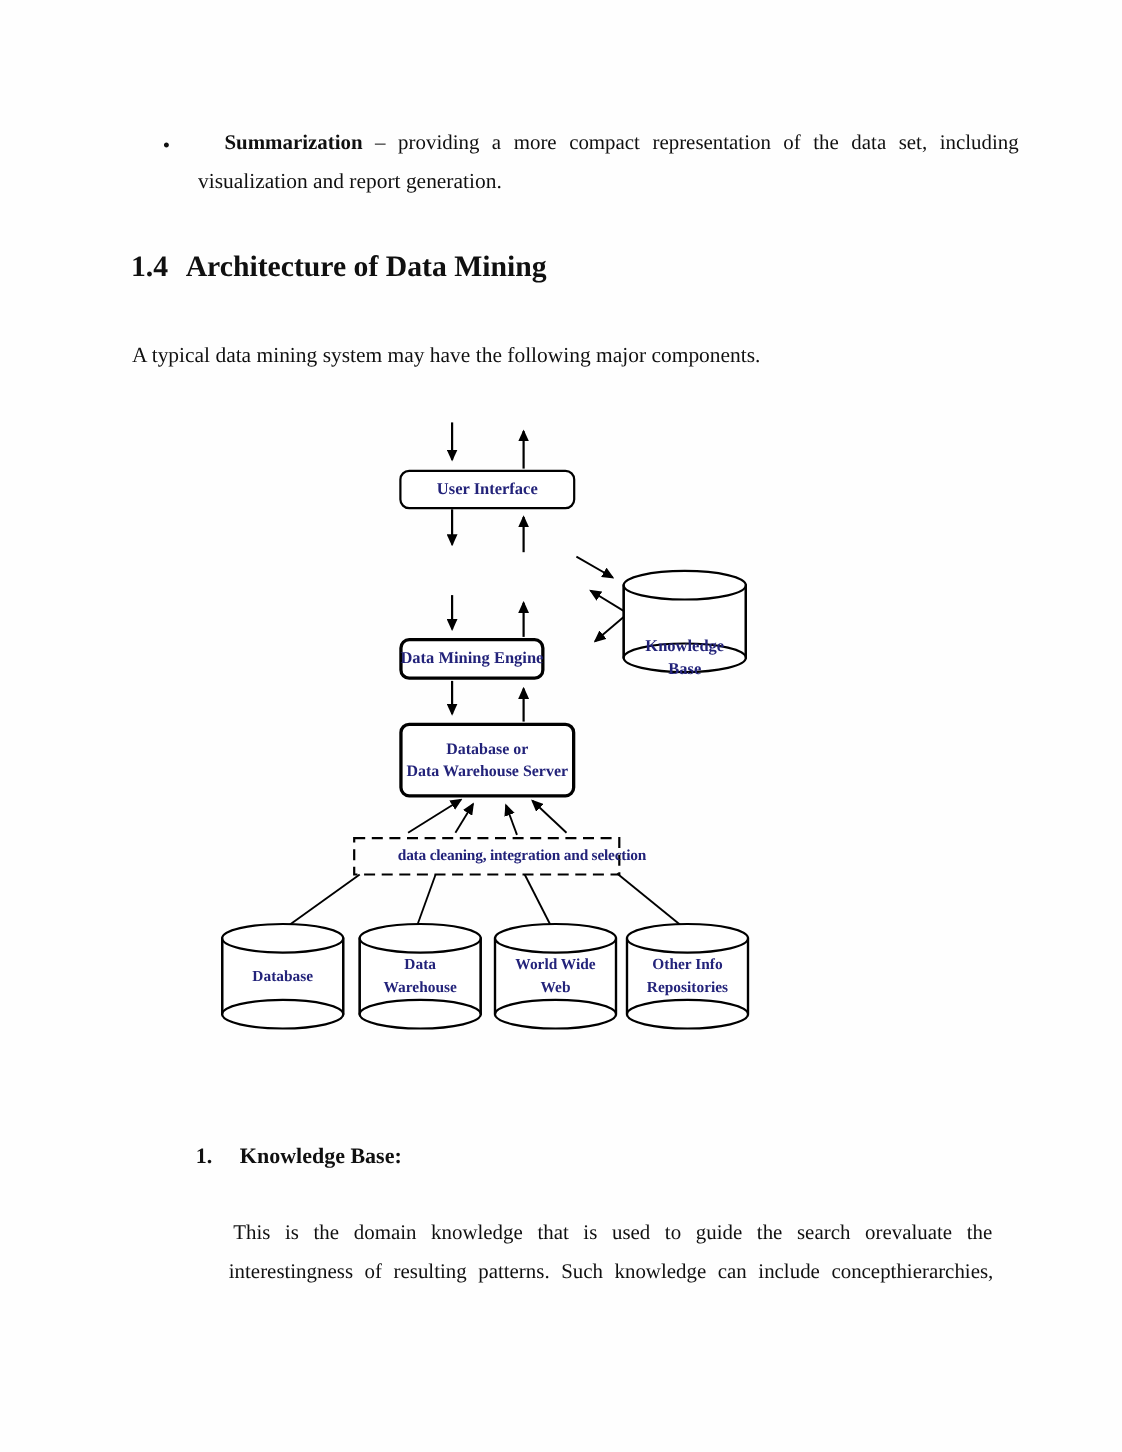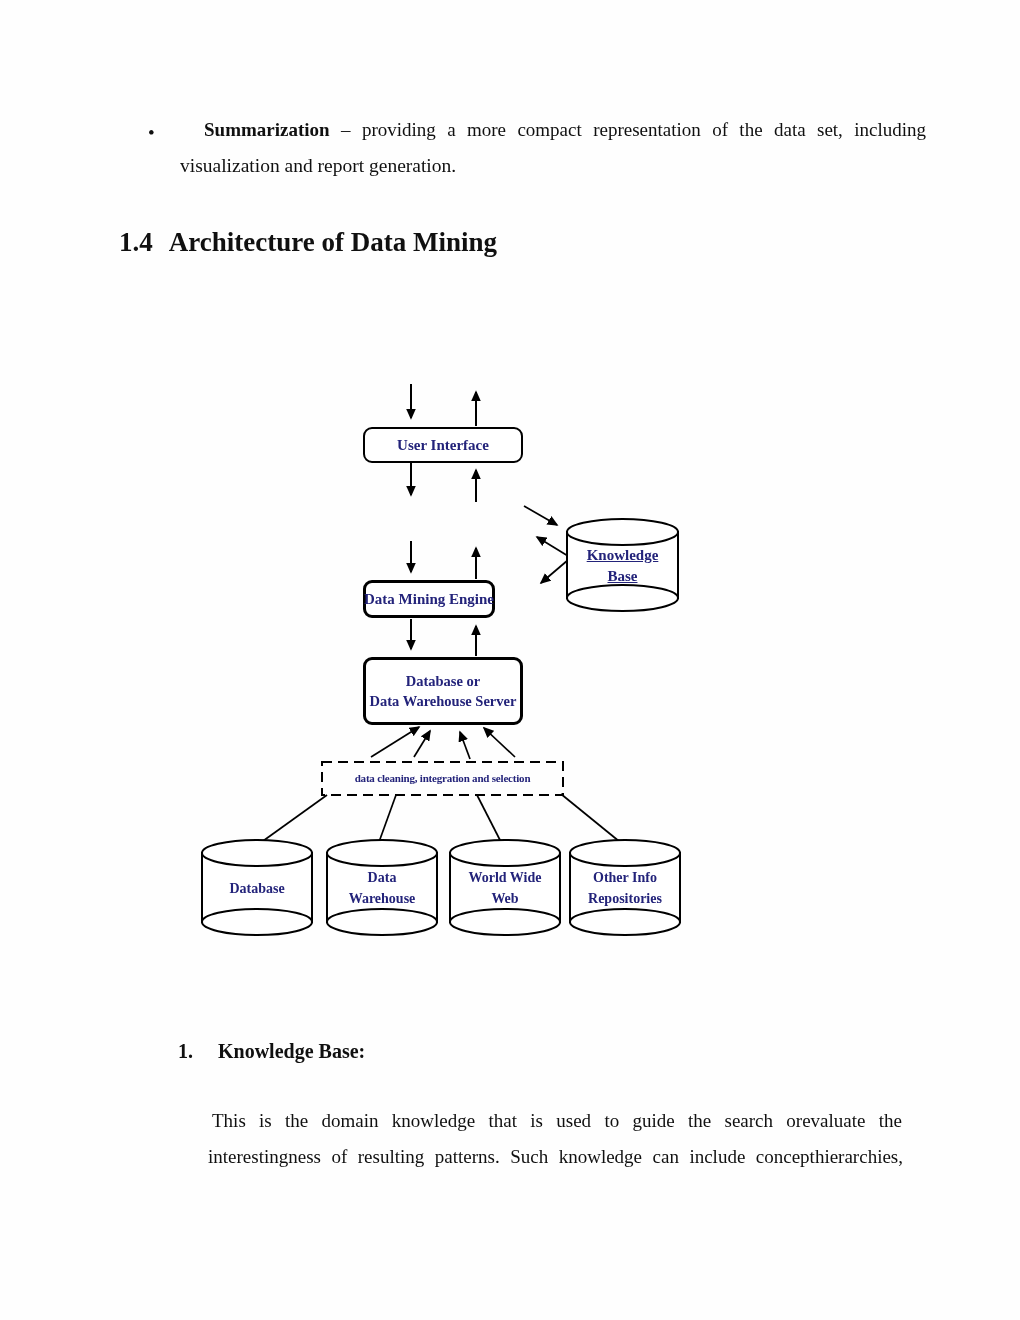--- a/index.html
+++ b/index.html
@@ -28,34 +28,35 @@
     border:3px solid #000;border-radius:9px;
     display:flex;flex-direction:column;align-items:center;justify-content:center;
     text-align:center;font-weight:bold;font-size:15px;line-height:20px;white-space:nowrap;
   }
   .dbox.thin{border-width:2px;}
   .cyl-label,.kb-label,.dashed-label{
     position:absolute;z-index:2;text-align:center;font-weight:bold;white-space:nowrap;
   }
   .cyl-label{width:110px;font-size:14px;line-height:21px;}
   .kb-label{width:111px;font-size:15px;line-height:21px;}
-  .dashed-label{width:237px;font-size:11px;letter-spacing:-0.2px;line-height:25px;}
+  .dashed-label{width:237px;font-size:14px;letter-spacing:-0.2px;line-height:25px;margin-left:32px;}
   .small{font-size:14.5px;line-height:20px;}
 </style>
 </head>
 <body>
 
 <div class="page">
 
   <span class="bullet-dot" style="left:148px;top:123px;">•</span>
   <div class="abs just" style="left:180px;top:119px;width:722px;margin-left:24px;"><span class="b">Summarization</span><span> – providing a more compact representation of the data set, including</span></div>
   <div class="tline" style="left:180px;top:155px;">visualization and report generation.</div>
 
   <h1 class="h1" style="left:119px;top:229px;"><span>1.4</span><span class="ht">Architecture of Data Mining</span></h1>
 
+  <div class="tline" style="left:120px;top:313px;">A typical data mining system may have the following major components.</div>
 
   <svg class="diagram-svg" width="1020" height="1320" viewBox="0 0 1020 1320">
     <defs>
       <marker id="ah" viewBox="0 0 10 9" refX="8.5" refY="4.5" markerWidth="11" markerHeight="10" orient="auto" markerUnits="userSpaceOnUse">
         <path class="m" d="M0,0 L10,4.5 L0,9 Z"></path>
       </marker>
     </defs>
 
     <g stroke-width="2">
       <line x1="411" y1="384" x2="411" y2="418" marker-end="url(#ah)"></line>
@@ -134,21 +135,21 @@
   <div class="dbox dlabel" style="left:363px;top:580px;width:132px;height:38px;">
     <span>Data Mining Engine</span>
   </div>
   <div class="dbox dlabel small" style="left:363px;top:657px;width:160px;height:68px;">
     <span>Database or</span>
     <span>Data Warehouse Server</span>
   </div>
 
   <div class="dashed-label dlabel" style="left:324px;top:766px;">data cleaning, integration and selection</div>
 
-  <div class="kb-label dlabel" style="left:567px;top:545px;text-decoration:underline;">
+  <div class="kb-label dlabel" style="left:567px;top:578px;">
     <div>Knowledge</div>
     <div>Base</div>
   </div>
 
   <div class="cyl-label dlabel" style="left:202px;top:878px;">
     <div>Database</div>
   </div>
   <div class="cyl-label dlabel" style="left:327px;top:867px;">
     <div>Data</div>
     <div>Warehouse</div>

